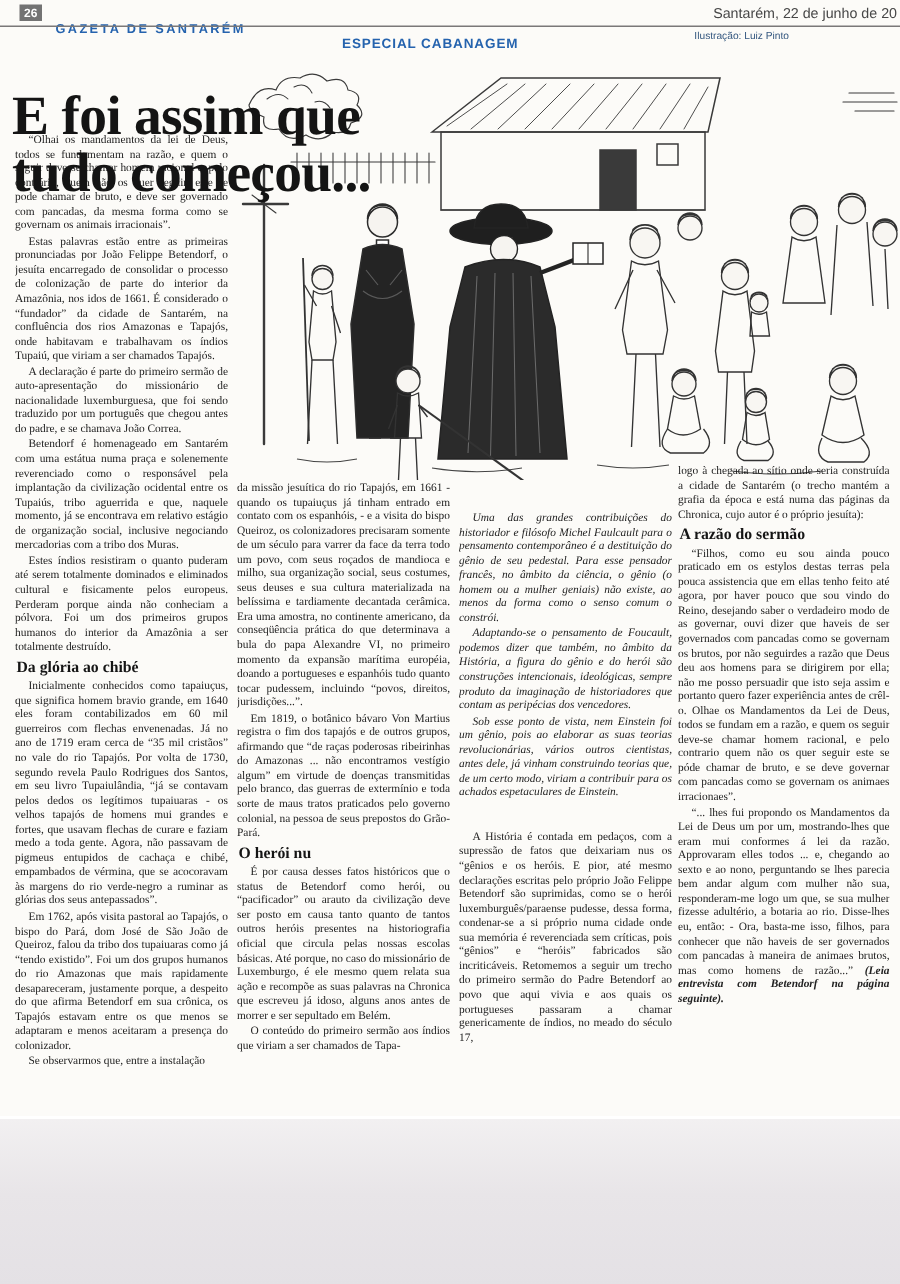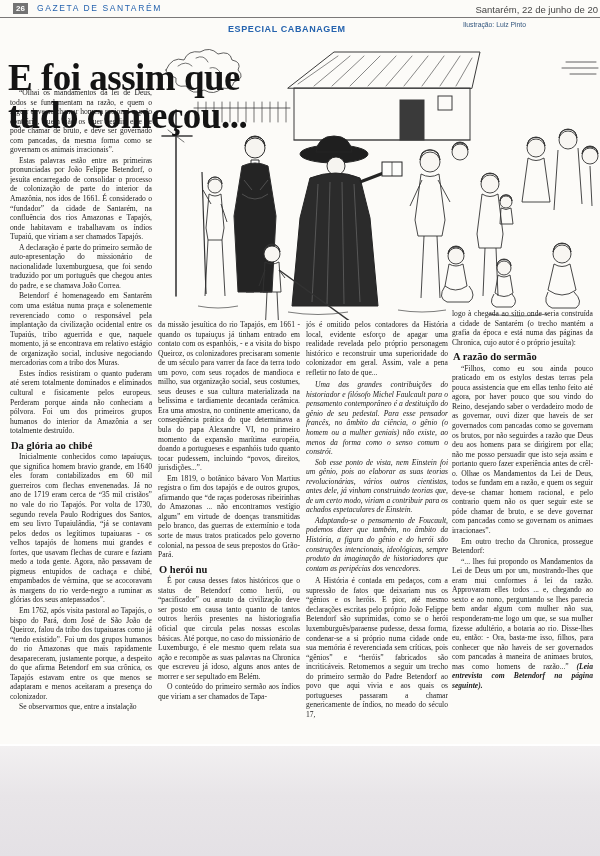--- a/index.html
+++ b/index.html
@@ -1,34 +1,34 @@
 <!DOCTYPE html>
 <html><head>
 <meta charset="utf-8">
 <style>
   html,body{margin:0;padding:0;}
   body{background:#cfccd0;font-family:"Liberation Serif",serif;}
   .page{position:relative;width:600px;height:856px;background:#fcfbf8;overflow:hidden;color:#1d1d1d;}
   
   .masthead{position:absolute;top:0;left:0;right:0;height:18px;font-family:"Liberation Sans",sans-serif;}
   .pageno{position:absolute;left:13px;top:3px;background:#737373;color:#fff;font-size:8px;font-weight:bold;padding:1px 3px;line-height:9px;}
-  .paper{position:absolute;left:37px;top:3px;color:#2563ae;font-size:8.5px;font-weight:normal;letter-spacing:1.6px;}
+  .paper{position:absolute;left:37px;top:14px;color:#2563ae;font-size:8.5px;font-weight:bold;letter-spacing:1.6px;}
   .section{position:absolute;left:228px;top:4px;color:#2563ae;font-size:9px;font-weight:bold;letter-spacing:0.6px;margin-top:20px;}
   .dateline{position:absolute;right:2px;top:4px;color:#474747;font-size:9.5px;}
   .rule{position:absolute;top:17px;left:0;right:0;height:1px;background:#7a7878;}
   .credit{position:absolute;top:21px;right:74px;font-size:6.8px;color:#33567e;font-family:"Liberation Sans",sans-serif;}
   
   .headline{position:absolute;left:8px;top:34px;width:282px;font-size:37px;line-height:38px;font-weight:bold;color:#141414;z-index:3;letter-spacing:-0.5px;}
   
   .illus{position:absolute;left:138px;top:44px;width:462px;height:276px;z-index:1;}
   
   .col{position:absolute;font-size:7.6px;line-height:9.55px;text-align:justify;z-index:2;overflow:hidden;color:#222;}
   .col p{margin:0 0 1px 0;text-indent:9px;}
   .col p.cont{text-indent:0;}
-  .col p.sp{margin-top:3px;}
+  .col p.sp{margin-top:20px;}
   .col .it{font-style:italic;}
   .col h3{font-size:10.5px;margin:5px 0 2px 1px;font-weight:bold;color:#151515;}
   #col1{left:10px;top:88px;width:142px;height:630px;}
   #col2{left:158px;top:320px;width:142px;height:400px;}
   #col3{left:306px;top:320px;width:142px;height:400px;}
   #col4{left:452px;top:309px;width:141px;height:412px;}
   .note{font-weight:bold;font-style:italic;}
   
   .scanfoot{position:absolute;left:0;right:0;top:744px;height:112px;background:linear-gradient(180deg,#f2f0f1 0%,#e8e5e8 45%,#e4e1e5 100%);border-top:2px solid #ffffff;z-index:4;}
 </style>
@@ -154,30 +154,28 @@
 
   <div class="col" id="col2">
     <p class="cont">da missão jesuítica do rio Tapajós, em 1661 - quando os tupaiuçus já tinham entrado em contato com os espanhóis, - e a visita do bispo Queiroz, os colonizadores precisaram somente de um século para varrer da face da terra todo um povo, com seus roçados de mandioca e milho, sua organização social, seus costumes, seus deuses e sua cultura materializada na belíssima e tardiamente decantada cerâmica. Era uma amostra, no continente americano, da conseqüência prática do que determinava a bula do papa Alexandre VI, no primeiro momento da expansão marítima européia, doando a portugueses e espanhóis tudo quanto tocar pudessem, incluindo “povos, direitos, jurisdições...”.</p>
     <p>Em 1819, o botânico bávaro Von Martius registra o fim dos tapajós e de outros grupos, afirmando que “de raças poderosas ribeirinhas do Amazonas ... não encontramos vestígio algum” em virtude de doenças transmitidas pelo branco, das guerras de extermínio e toda sorte de maus tratos praticados pelo governo colonial, na pessoa de seus prepostos do Grão-Pará.</p>
     <h3>O herói nu</h3>
     <p>É por causa desses fatos históricos que o status de Betendorf como herói, ou “pacificador” ou arauto da civilização deve ser posto em causa tanto quanto de tantos outros heróis presentes na historiografia oficial que circula pelas nossas escolas básicas. Até porque, no caso do missionário de Luxemburgo, é ele mesmo quem relata sua ação e recompõe as suas palavras na Chronica que escreveu já idoso, alguns anos antes de morrer e ser sepultado em Belém.</p>
     <p>O conteúdo do primeiro sermão aos índios que viriam a ser chamados de Tapa-</p>
   </div>
 
   <div class="col" id="col3">
-    <p class="cont">jós é omitido pelos contadores da História local, evidente esforço de apagar uma realidade revelada pelo próprio personagem histórico e reconstruir uma superioridade do colonizador em geral. Assim, vale a pena refletir no fato de que...</p>
     <p class="it sp">Uma das grandes contribuições do historiador e filósofo Michel Faulcault para o pensamento contemporâneo é a destituição do gênio de seu pedestal. Para esse pensador francês, no âmbito da ciência, o gênio (o homem ou a mulher geniais) não existe, ao menos da forma como o senso comum o constrói.</p>
+    <p class="it">Adaptando-se o pensamento de Foucault, podemos dizer que também, no âmbito da História, a figura do gênio e do herói são construções intencionais, ideológicas, sempre produto da imaginação de historiadores que contam as peripécias dos vencedores.</p>
     <p class="it">Sob esse ponto de vista, nem Einstein foi um gênio, pois ao elaborar as suas teorias revolucionárias, vários outros cientistas, antes dele, já vinham construindo teorias que, de um certo modo, viriam a contribuir para os achados espetaculares de Einstein.</p>
-    <p class="it">Adaptando-se o pensamento de Foucault, podemos dizer que também, no âmbito da História, a figura do gênio e do herói são construções intencionais, ideológicas, sempre produto da imaginação de historiadores que contam as peripécias dos vencedores.</p>
     <p class="sp">A História é contada em pedaços, com a supressão de fatos que deixariam nus os “gênios e os heróis. E pior, até mesmo declarações escritas pelo próprio João Felippe Betendorf são suprimidas, como se o herói luxemburguês/paraense pudesse, dessa forma, condenar-se a si próprio numa cidade onde sua memória é reverenciada sem críticas, pois “gênios” e “heróis” fabricados são incriticáveis. Retomemos a seguir um trecho do primeiro sermão do Padre Betendorf ao povo que aqui vivia e aos quais os portugueses passaram a chamar genericamente de índios, no meado do século 17,</p>
   </div>
 
   <div class="col" id="col4">
     <p class="cont">logo à chegada ao sítio onde seria construída a cidade de Santarém (o trecho mantém a grafia da época e está numa das páginas da Chronica, cujo autor é o próprio jesuíta):</p>
     <h3>A razão do sermão</h3>
     <p>“Filhos, como eu sou ainda pouco praticado em os estylos destas terras pela pouca assistencia que em ellas tenho feito até agora, por haver pouco que sou vindo do Reino, desejando saber o verdadeiro modo de as governar, ouvi dizer que haveis de ser governados com pancadas como se governam os brutos, por não seguirdes a razão que Deus deu aos homens para se dirigirem por ella; não me posso persuadir que isto seja assim e portanto quero fazer experiência antes de crêl-o. Olhae os Mandamentos da Lei de Deus, todos se fundam em a razão, e quem os seguir deve-se chamar homem racional, e pelo contrario quem não os quer seguir este se póde chamar de bruto, e se deve governar com pancadas como se governam os animaes irracionaes”.</p>
-    <p>Em outro trecho da Chronica, prossegue Betendorf:</p>
     <p><span>“... lhes fui propondo os Mandamentos da Lei de Deus um por um, mostrando-lhes que eram mui conformes á lei da razão. Approvaram elles todos ... e, chegando ao sexto e ao nono, perguntando se lhes parecia bem andar algum com mulher não sua, responderam-me logo um que, se sua mulher fizesse adultério, a botaria ao rio. Disse-lhes eu, então: - Ora, basta-me isso, filhos, para conhecer que não haveis de ser governados com pancadas à maneira de animaes brutos, mas como homens de razão...” </span><span class="note">(Leia entrevista com Betendorf na página seguinte).</span></p>
   </div>
 
   <div class="scanfoot"></div>
 
 </div>
 
 </body></html>

